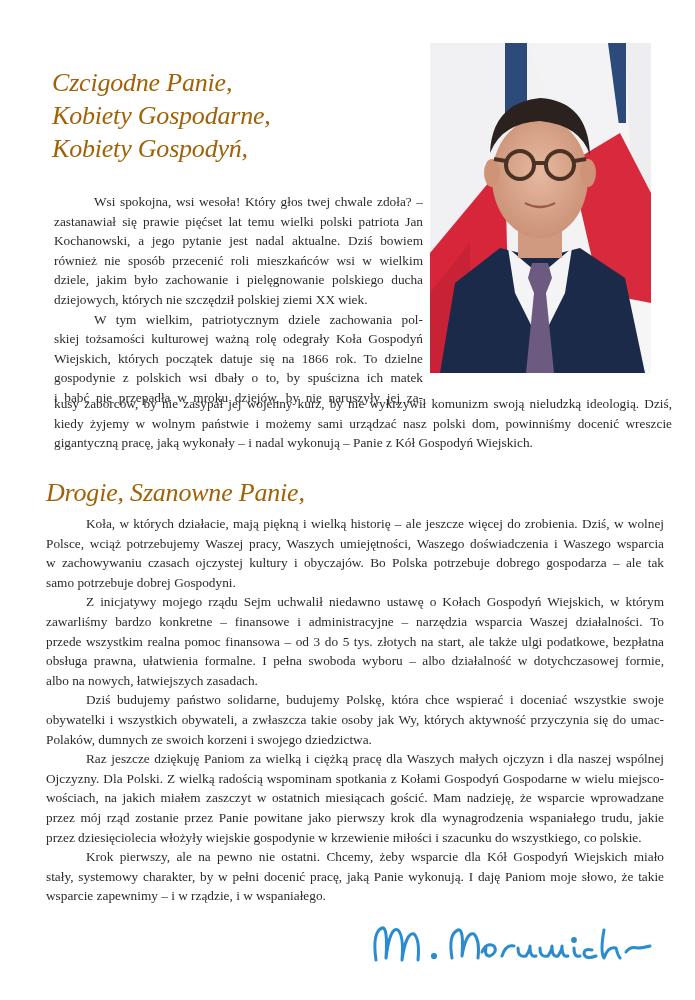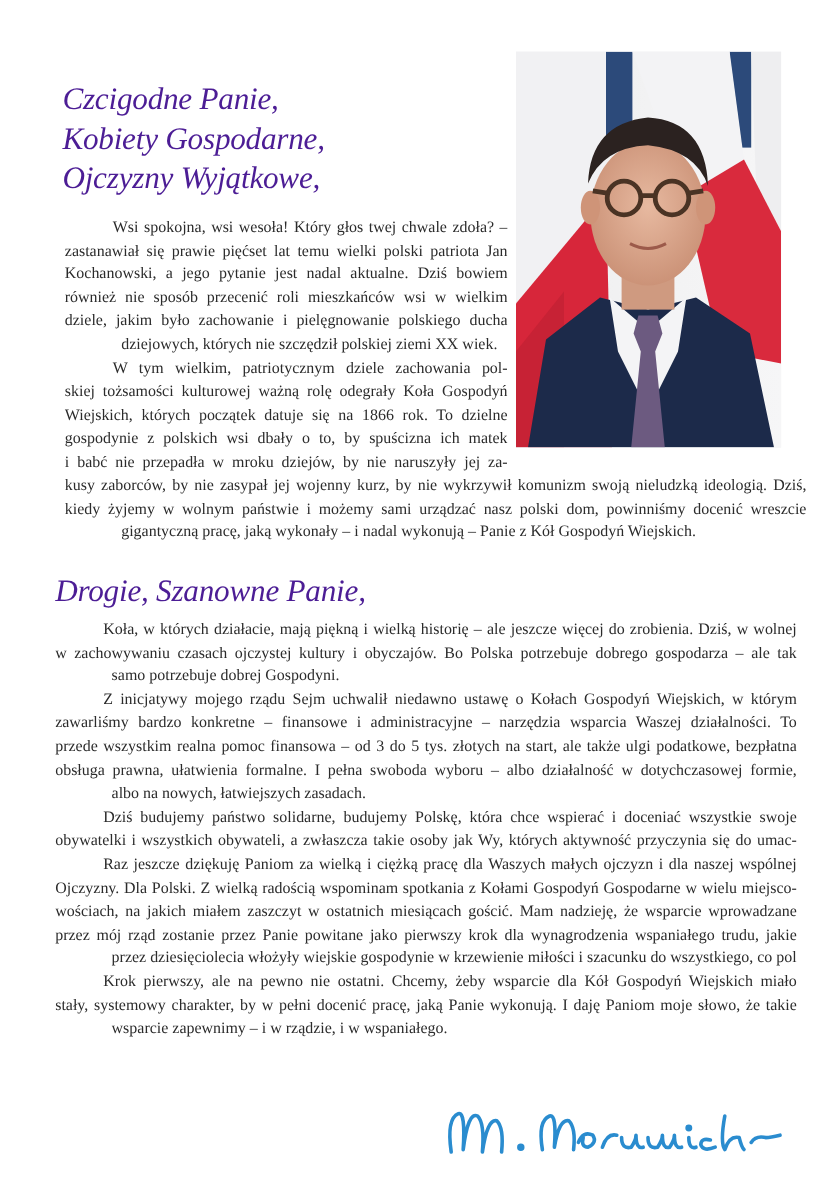--- a/index.html
+++ b/index.html
@@ -5,45 +5,45 @@
     * { box-sizing: border-box; margin: 0; padding: 0; }
     html, body { width: 695px; height: 1000px; background: #ffffff; overflow: hidden; }
     body { position: relative; font-family: "DejaVu Serif", "Liberation Serif", serif; color: #2a2a2a; }
 
     .page { position: absolute; left: 0; top: 0; width: 695px; height: 1000px; background: #fff; }
 
     .salutation {
       position: absolute;
       font-family: "Liberation Serif", "DejaVu Serif", serif;
       font-style: italic;
-      color: #4c1d95;
+      color: #a16207;
       font-size: 26px;
       line-height: 33px;
       letter-spacing: -0.2px;
     }
     #salutation-1 { left: 52px; top: 66px; width: 370px; }
     #salutation-2 { left: 46px; top: 476px; width: 500px; }
 
     .body-text {
       position: absolute;
       font-family: "Liberation Serif", "DejaVu Serif", serif;
       font-size: 13.3px;
       line-height: 19.6px;
       color: #2b2b2b;
       text-align: justify;
       hyphens: manual;
     }
 
-    #intro-block { left: 54px; top: 179px; width: 369px; }
+    #intro-block { left: 54px; top: 192px; width: 369px; }
     #intro-wide { left: 54px; top: 394px; width: 618px; }
     #main-block { left: 46px; top: 514px; width: 618px; }
     .ind { padding-left: 40px; }
 
     .jl { display: block; white-space: nowrap; height: 19.6px; line-height: 19.6px; text-align: justify; text-align-last: justify; overflow: hidden; }
-    .jl.lastline { text-align-last: left; margin-left: 47px; }
+    .jl.lastline { text-align-last: left; }
     .jl.ind { padding-left: 40px; }
 
     .portrait {
       position: absolute;
       left: 430px; top: 43px; width: 221px; height: 330px;
       overflow: hidden;
       background: #f2f2f4;
     }
     .portrait svg { display: block; width: 100%; height: 100%; }
 
@@ -57,21 +57,21 @@
     }
   </style>
 </head>
 <body>
 
 <div class="page">
 
   <div class="salutation" id="salutation-1">
     <div>Czcigodne Panie,</div>
     <div>Kobiety Gospodarne,</div>
-    <div>Ojczyzny Wyjątkowe,</div>
+    <div>Kobiety Gospodyń,</div>
   </div>
 
   <div class="portrait">
     <svg viewBox="0 0 221 330" preserveAspectRatio="none">
       <defs>
         <linearGradient id="bgGrad" x1="0" y1="0" x2="1" y2="0">
           <stop offset="0" stop-color="#eeeeef"></stop>
           <stop offset="1" stop-color="#f6f6f7"></stop>
         </linearGradient>
         <radialGradient id="faceGrad" cx="0.5" cy="0.45" r="0.6">
@@ -138,33 +138,35 @@
     <span class="jl">kusy zaborców, by nie zasypał jej wojenny kurz, by nie wykrzywił komunizm swoją nieludzką ideologią. Dziś,</span>
     <span class="jl">kiedy żyjemy w wolnym państwie i możemy sami urządzać nasz polski dom, powinniśmy docenić wreszcie</span>
     <span class="jl lastline">gigantyczną pracę, jaką wykonały – i nadal wykonują – Panie z Kół Gospodyń Wiejskich.</span>
   </div>
 
   <div class="salutation" id="salutation-2">Drogie, Szanowne Panie,</div>
 
   <div class="body-text" id="main-block">
     <div>
       <span class="jl ind">Koła, w których działacie, mają piękną i wielką historię – ale jeszcze więcej do zrobienia. Dziś, w wolnej</span>
+      <span class="jl">Polsce, wciąż potrzebujemy Waszej pracy, Waszych umiejętności, Waszego doświadczenia i Waszego wsparcia</span>
       <span class="jl">w zachowywaniu czasach ojczystej kultury i obyczajów. Bo Polska potrzebuje dobrego gospodarza – ale tak</span>
       <span class="jl lastline">samo potrzebuje dobrej Gospodyni.</span>
     </div>
     <div>
       <span class="jl ind">Z inicjatywy mojego rządu Sejm uchwalił niedawno ustawę o Kołach Gospodyń Wiejskich, w którym</span>
       <span class="jl">zawarliśmy bardzo konkretne – finansowe i administracyjne – narzędzia wsparcia Waszej działalności. To</span>
       <span class="jl">przede wszystkim realna pomoc finansowa – od 3 do 5 tys. złotych na start, ale także ulgi podatkowe, bezpłatna</span>
       <span class="jl">obsługa prawna, ułatwienia formalne. I pełna swoboda wyboru – albo działalność w dotychczasowej formie,</span>
       <span class="jl lastline">albo na nowych, łatwiejszych zasadach.</span>
     </div>
     <div>
       <span class="jl ind">Dziś budujemy państwo solidarne, budujemy Polskę, która chce wspierać i doceniać wszystkie swoje</span>
       <span class="jl">obywatelki i wszystkich obywateli, a zwłaszcza takie osoby jak Wy, których aktywność przyczynia się do umac-</span>
+      <span class="jl lastline">Polaków, dumnych ze swoich korzeni i swojego dziedzictwa.</span>
     </div>
     <div>
       <span class="jl ind">Raz jeszcze dziękuję Paniom za wielką i ciężką pracę dla Waszych małych ojczyzn i dla naszej wspólnej</span>
       <span class="jl">Ojczyzny. Dla Polski. Z wielką radością wspominam spotkania z Kołami Gospodyń Gospodarne w wielu miejsco-</span>
       <span class="jl">wościach, na jakich miałem zaszczyt w ostatnich miesiącach gościć. Mam nadzieję, że wsparcie wprowadzane</span>
       <span class="jl">przez mój rząd zostanie przez Panie powitane jako pierwszy krok dla wynagrodzenia wspaniałego trudu, jakie</span>
       <span class="jl lastline">przez dziesięciolecia włożyły wiejskie gospodynie w krzewienie miłości i szacunku do wszystkiego, co polskie.</span>
     </div>
     <div>
       <span class="jl ind">Krok pierwszy, ale na pewno nie ostatni. Chcemy, żeby wsparcie dla Kół Gospodyń Wiejskich miało</span>

